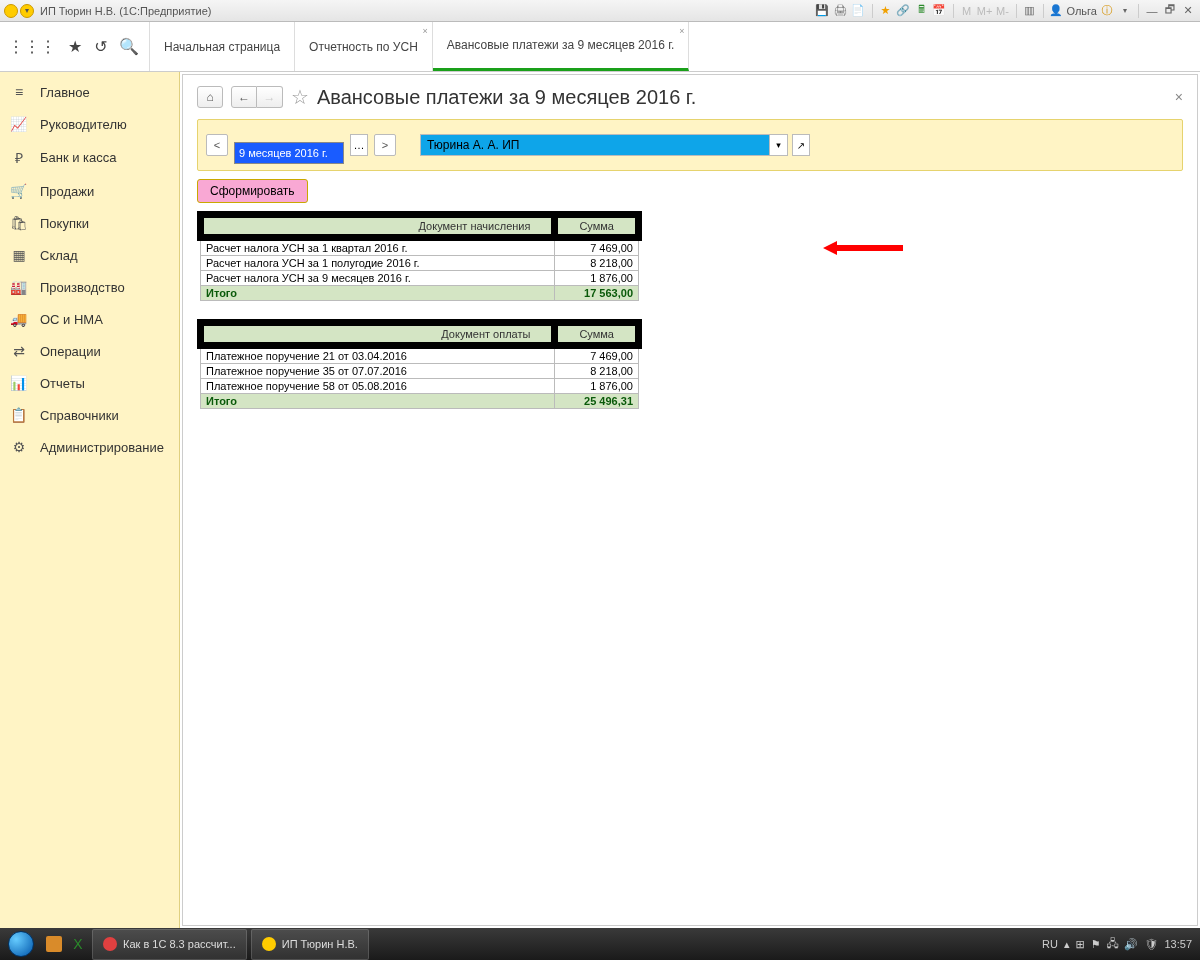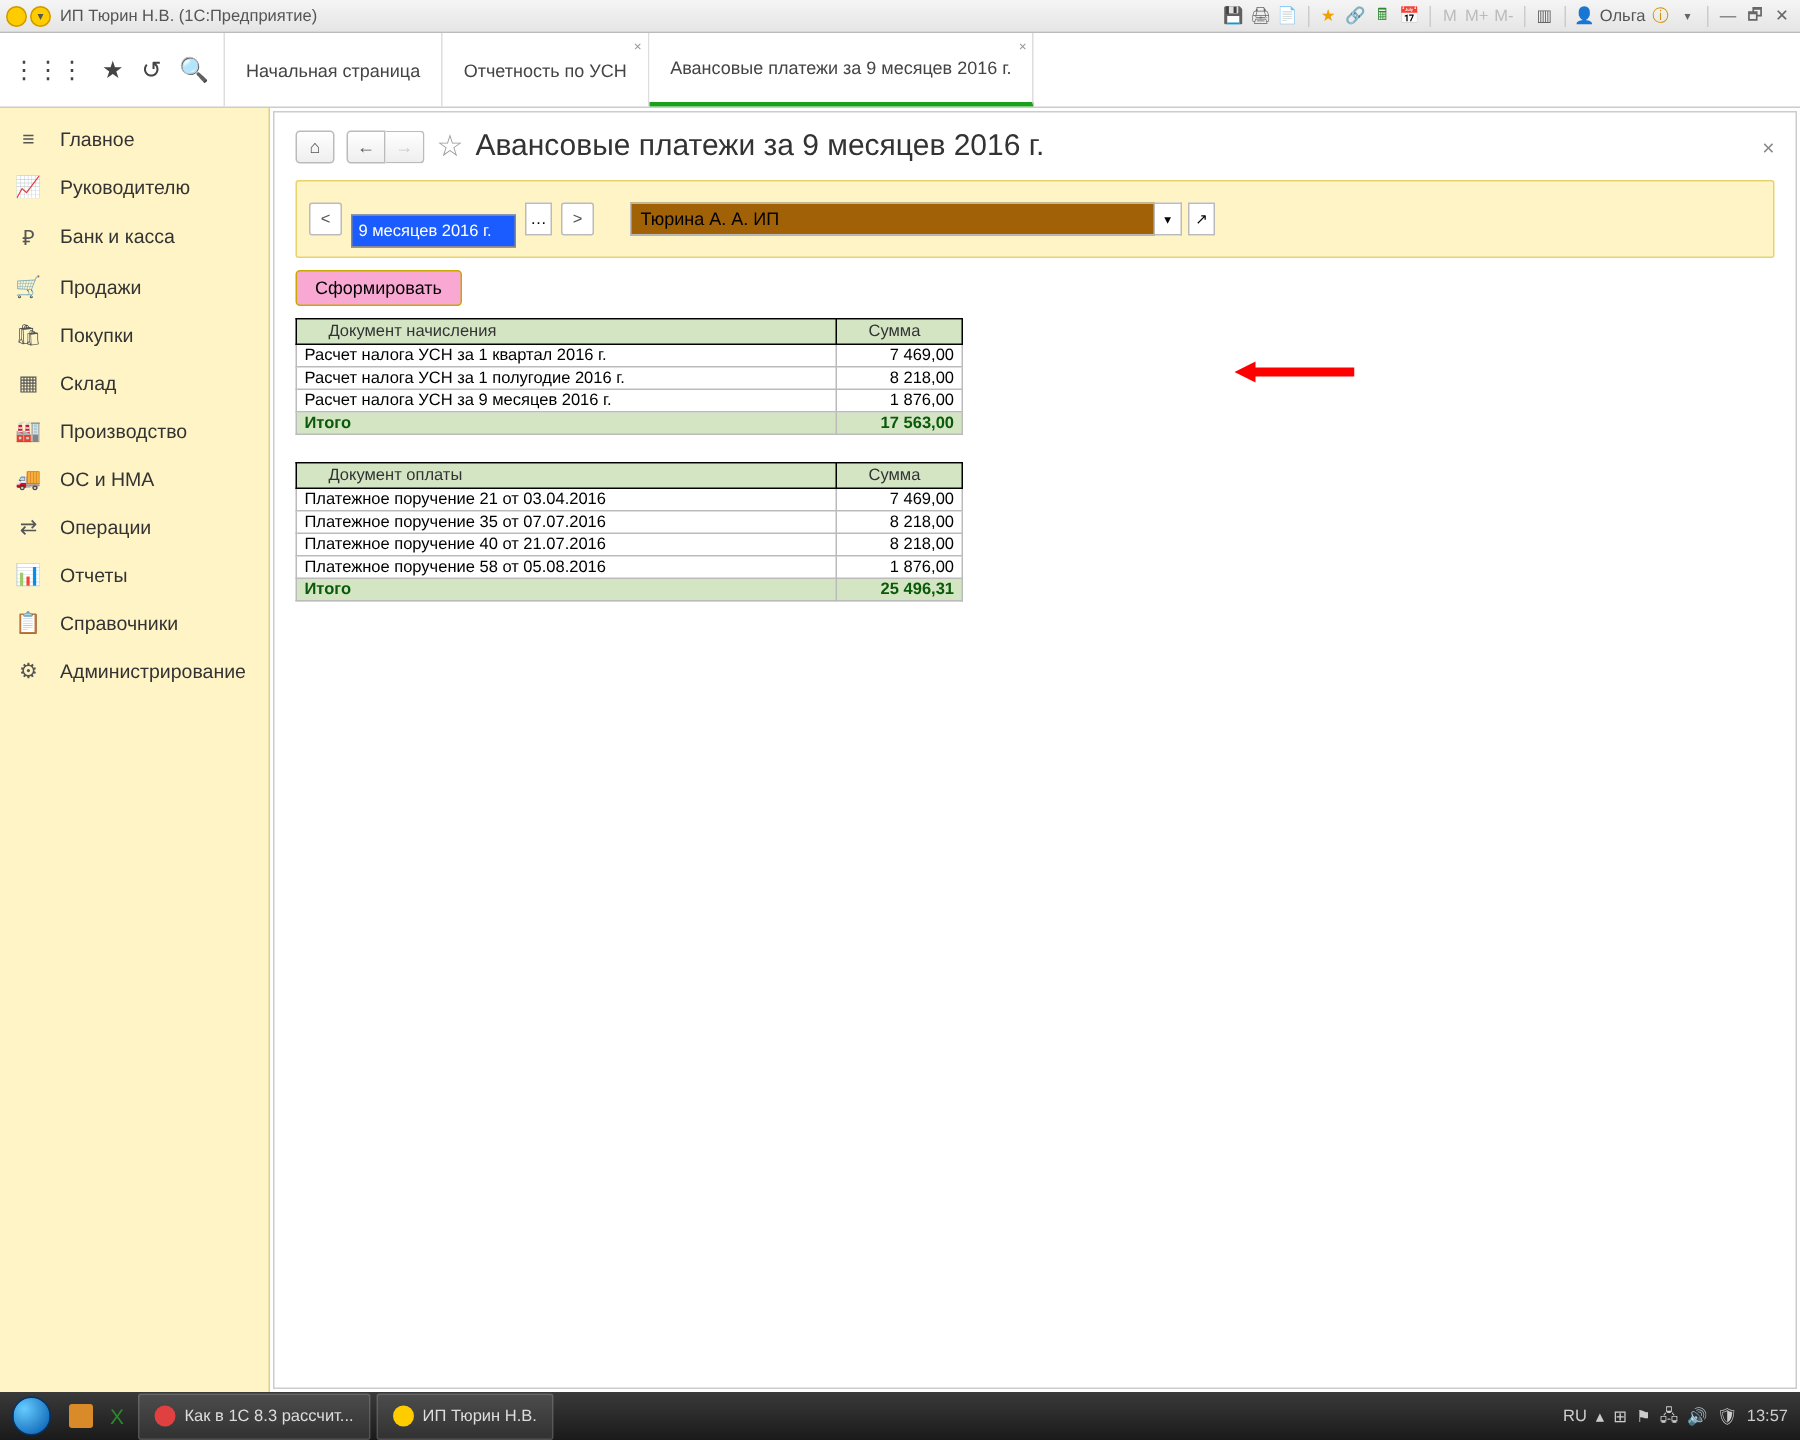--- a/index.html
+++ b/index.html
@@ -40,30 +40,30 @@
 .star-icon { font-size: 20px; color: #999; }
 .page-title { font-size: 20px; color: #333; }
 .page-close { margin-left: auto; font-size: 14px; color: #888; cursor: pointer; }
 
 
 .filterbar { background: #fff4c5; border: 1px solid #e6d36e; border-radius: 2px; padding: 6px 8px; display: flex; align-items: center; gap: 6px; margin-bottom: 8px; }
 .nav-btn { border: 1px solid #bbb; background: #fff; width: 22px; height: 22px; display:flex;align-items:center;justify-content:center;cursor:pointer;font-size:11px;color:#555;border-radius:2px;}
 .period-input { border: 1px solid #888; background: #1a5cff; color: #fff; padding: 2px 4px; width: 110px; height: 22px; font-size: 11px; margin-top: 16px; }
 .dots-btn { border: 1px solid #bbb; background: #fff; width: 18px; height: 22px; display:flex;align-items:center;justify-content:center;cursor:pointer;font-size:11px;}
 .org-select { display:flex; align-items:center; flex:0 0 auto; }
-.org-input { border: 1px solid #bbb; background:#a16207; padding: 2px 6px; height: 22px; width: 350px; font-size: 12px; }
+.org-input { border: 1px solid #bbb; background:#0ea5e9; padding: 2px 6px; height: 22px; width: 350px; font-size: 12px; }
 .org-dd { border: 1px solid #bbb; border-left:none; background:#fff; width:18px; height:22px; display:flex;align-items:center;justify-content:center;font-size:9px;cursor:pointer;}
 .org-open { border: 1px solid #bbb; background:#fff; width:18px; height:22px; margin-left:4px; display:flex;align-items:center;justify-content:center;font-size:10px;cursor:pointer;}
 
 
 .generate-btn { background: #f9a8d4; border: 1px solid #c9a800; border-radius: 3px; padding: 4px 12px; font-size: 12px; font-weight: normal; cursor: pointer; margin-bottom: 8px; display:inline-block;}
 
 
 .report-table { border-collapse: collapse; width: 445px; margin-bottom: 18px; font-size: 11px; }
-.report-table th { background: #d4e5c4; border: 1px solid #000000; padding: 2px 21px; text-align: left; font-weight: normal; color: #333; }
+.report-table th { background: #d4e5c4; border: 7px solid #000000; padding: 2px 21px; text-align: right; font-weight: normal; color: #333; }
 .report-table td { border: 1px solid #bbb; padding: 1px 5px; background: #fff; }
 .report-table td.num { text-align: right; }
 .report-table tr.total td { background: #d4e5c4; font-weight: bold; color: #0a5a0a; }
 
 
 .red-arrow { position: absolute; left: 640px; top: 165px; }
 .red-arrow svg { display:block; }
 
 
 .taskbar { position: absolute; bottom: 0; left: 0; right: 0; height: 32px; background: linear-gradient(#3a3a3a,#1a1a1a); display: flex; align-items: center; color: #ddd; font-size: 11px; }
@@ -253,24 +253,20 @@
           </tr>
       <tr>
             <td>Платежное поручение 21 от 03.04.2016</td>
             <td class="num">7 469,00</td>
           </tr>
       <tr>
             <td>Платежное поручение 35 от 07.07.2016</td>
             <td class="num">8 218,00</td>
           </tr>
       <tr>
-            <td>Платежное поручение 40 от 21.07.2016</td>
-            <td class="num">8 218,00</td>
-          </tr>
-      <tr>
             <td>Платежное поручение 58 от 05.08.2016</td>
             <td class="num">1 876,00</td>
           </tr>
       <tr class="total">
             <td>Итого</td>
             <td class="num">25 496,31</td>
           </tr>
     </tbody>
       </table>
   </div>

